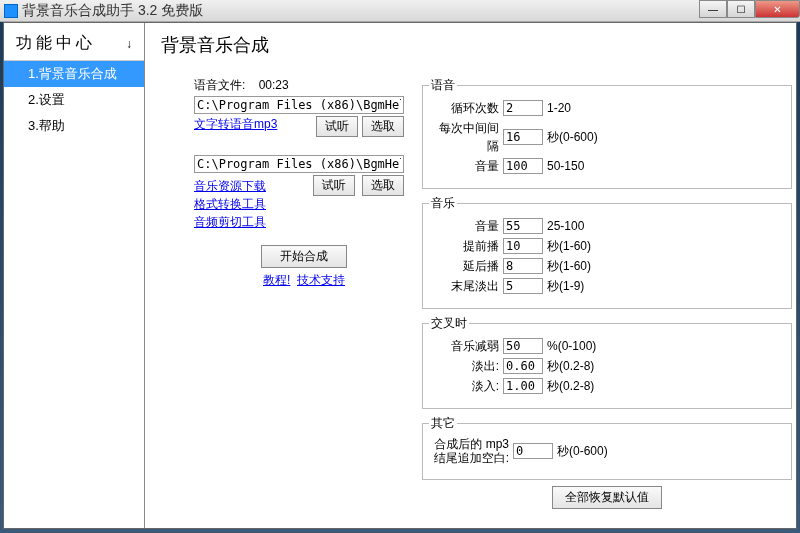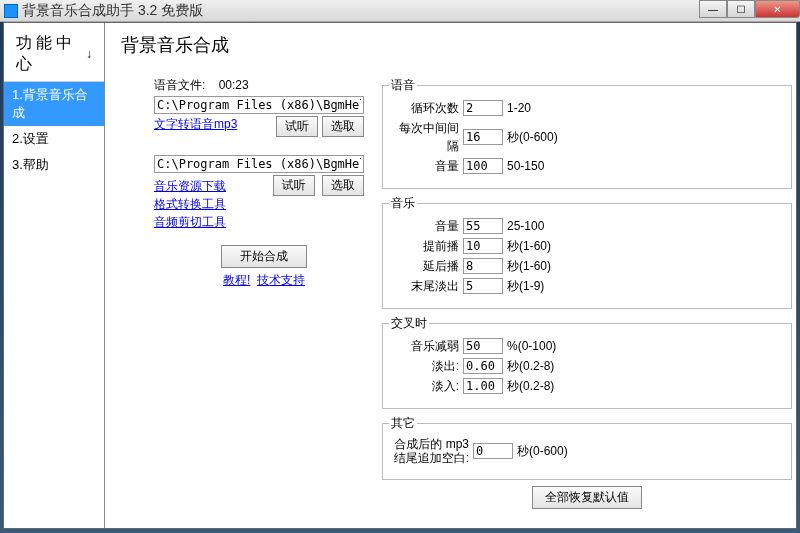--- a/index.html
+++ b/index.html
@@ -43,38 +43,38 @@
 .win-max { background: linear-gradient(#f5f5f5,#d5d5d5); }
 .win-close { background: linear-gradient(#e98,#c33); color: #fff; width: 45px; border-radius: 0 0 3px 0;}
 .window-body {
   background: #fff;
   margin: 0 3px 3px 3px;
   height: 507px;
   border: 1px solid #666;
   display: flex;
 }
 .sidebar {
-  width: 101px;
+  width: 141px;
   border-right: 1px solid #888;
   background: #fff;
 }
 .sidebar-title {
   font-size: 16px;
   padding: 10px 8px 6px 12px;
   border-bottom: 1px solid #ccc;
   letter-spacing: 4px;
   display: flex;
   align-items: center;
   justify-content: space-between;
 }
 .arrow-down {
   font-size: 12px;
 }
 .sidebar-item {
-  padding: 4px 8px;
+  padding: 4px 24px;
   cursor: pointer;
   font-size: 13px;
 }
 .sidebar-item.selected {
   background: #3399ff;
   color: #fff;
 }
 .main {
   flex: 1;
   padding: 10px 4px 4px 16px;

